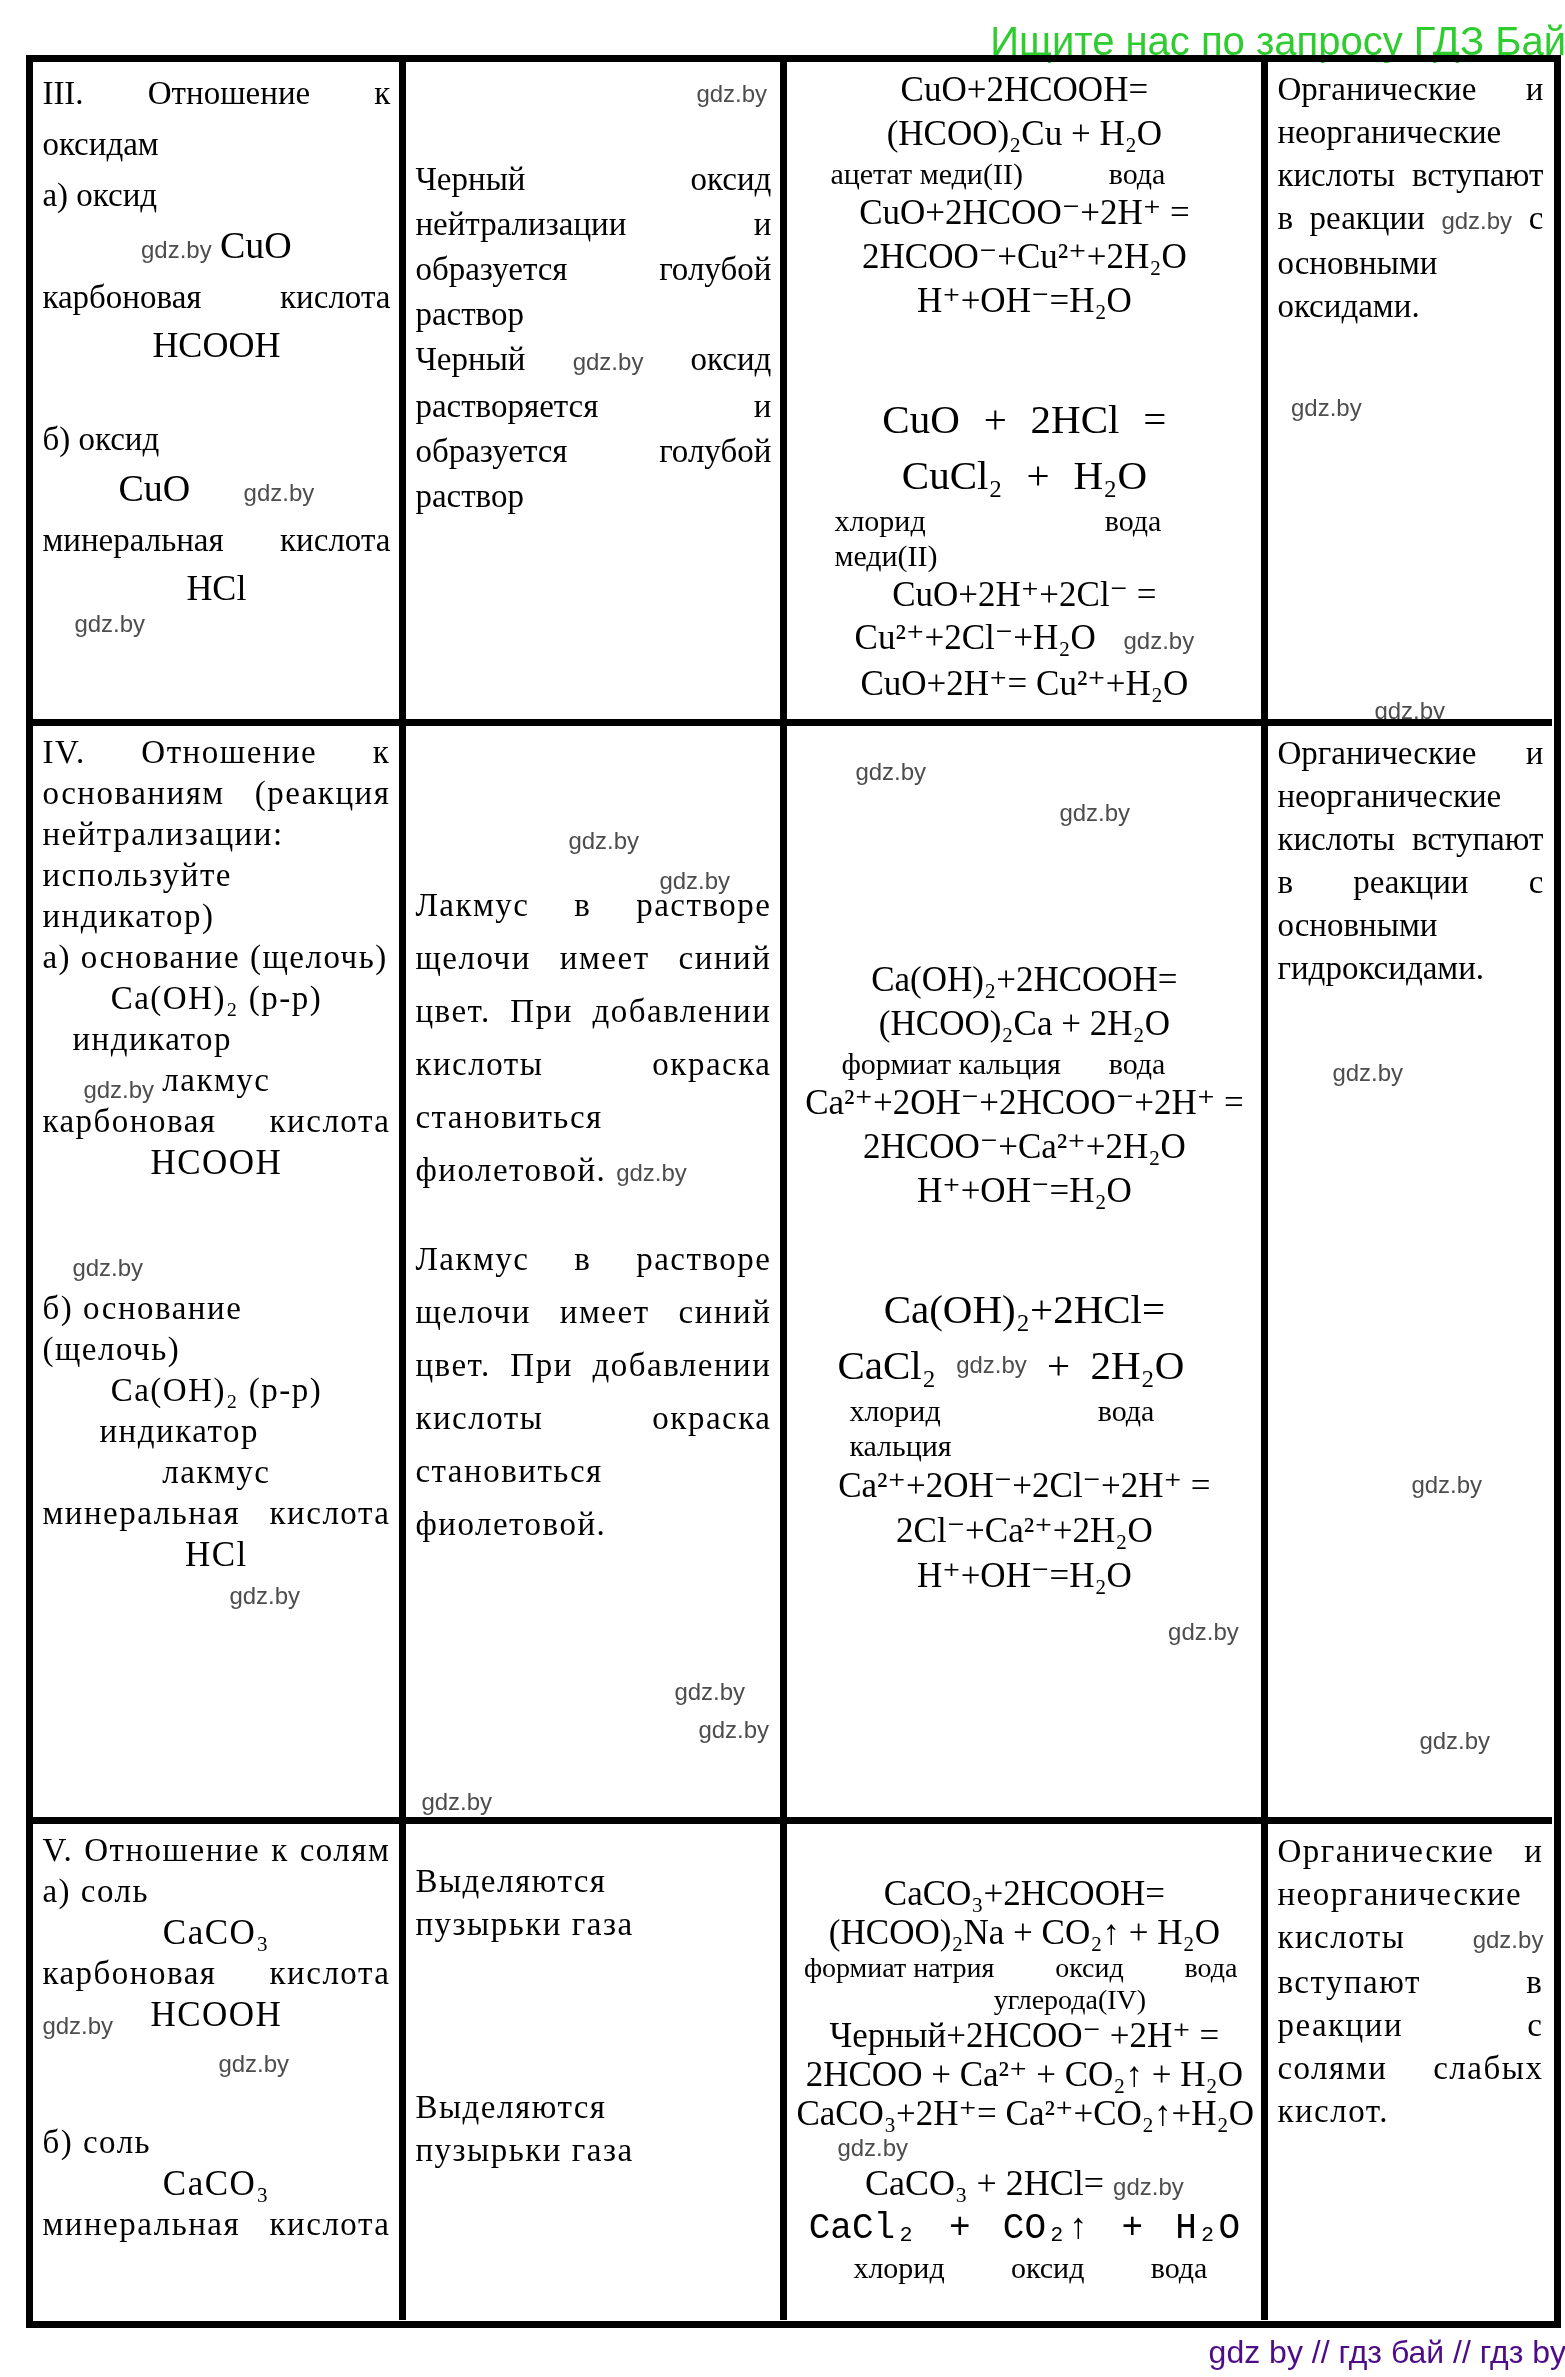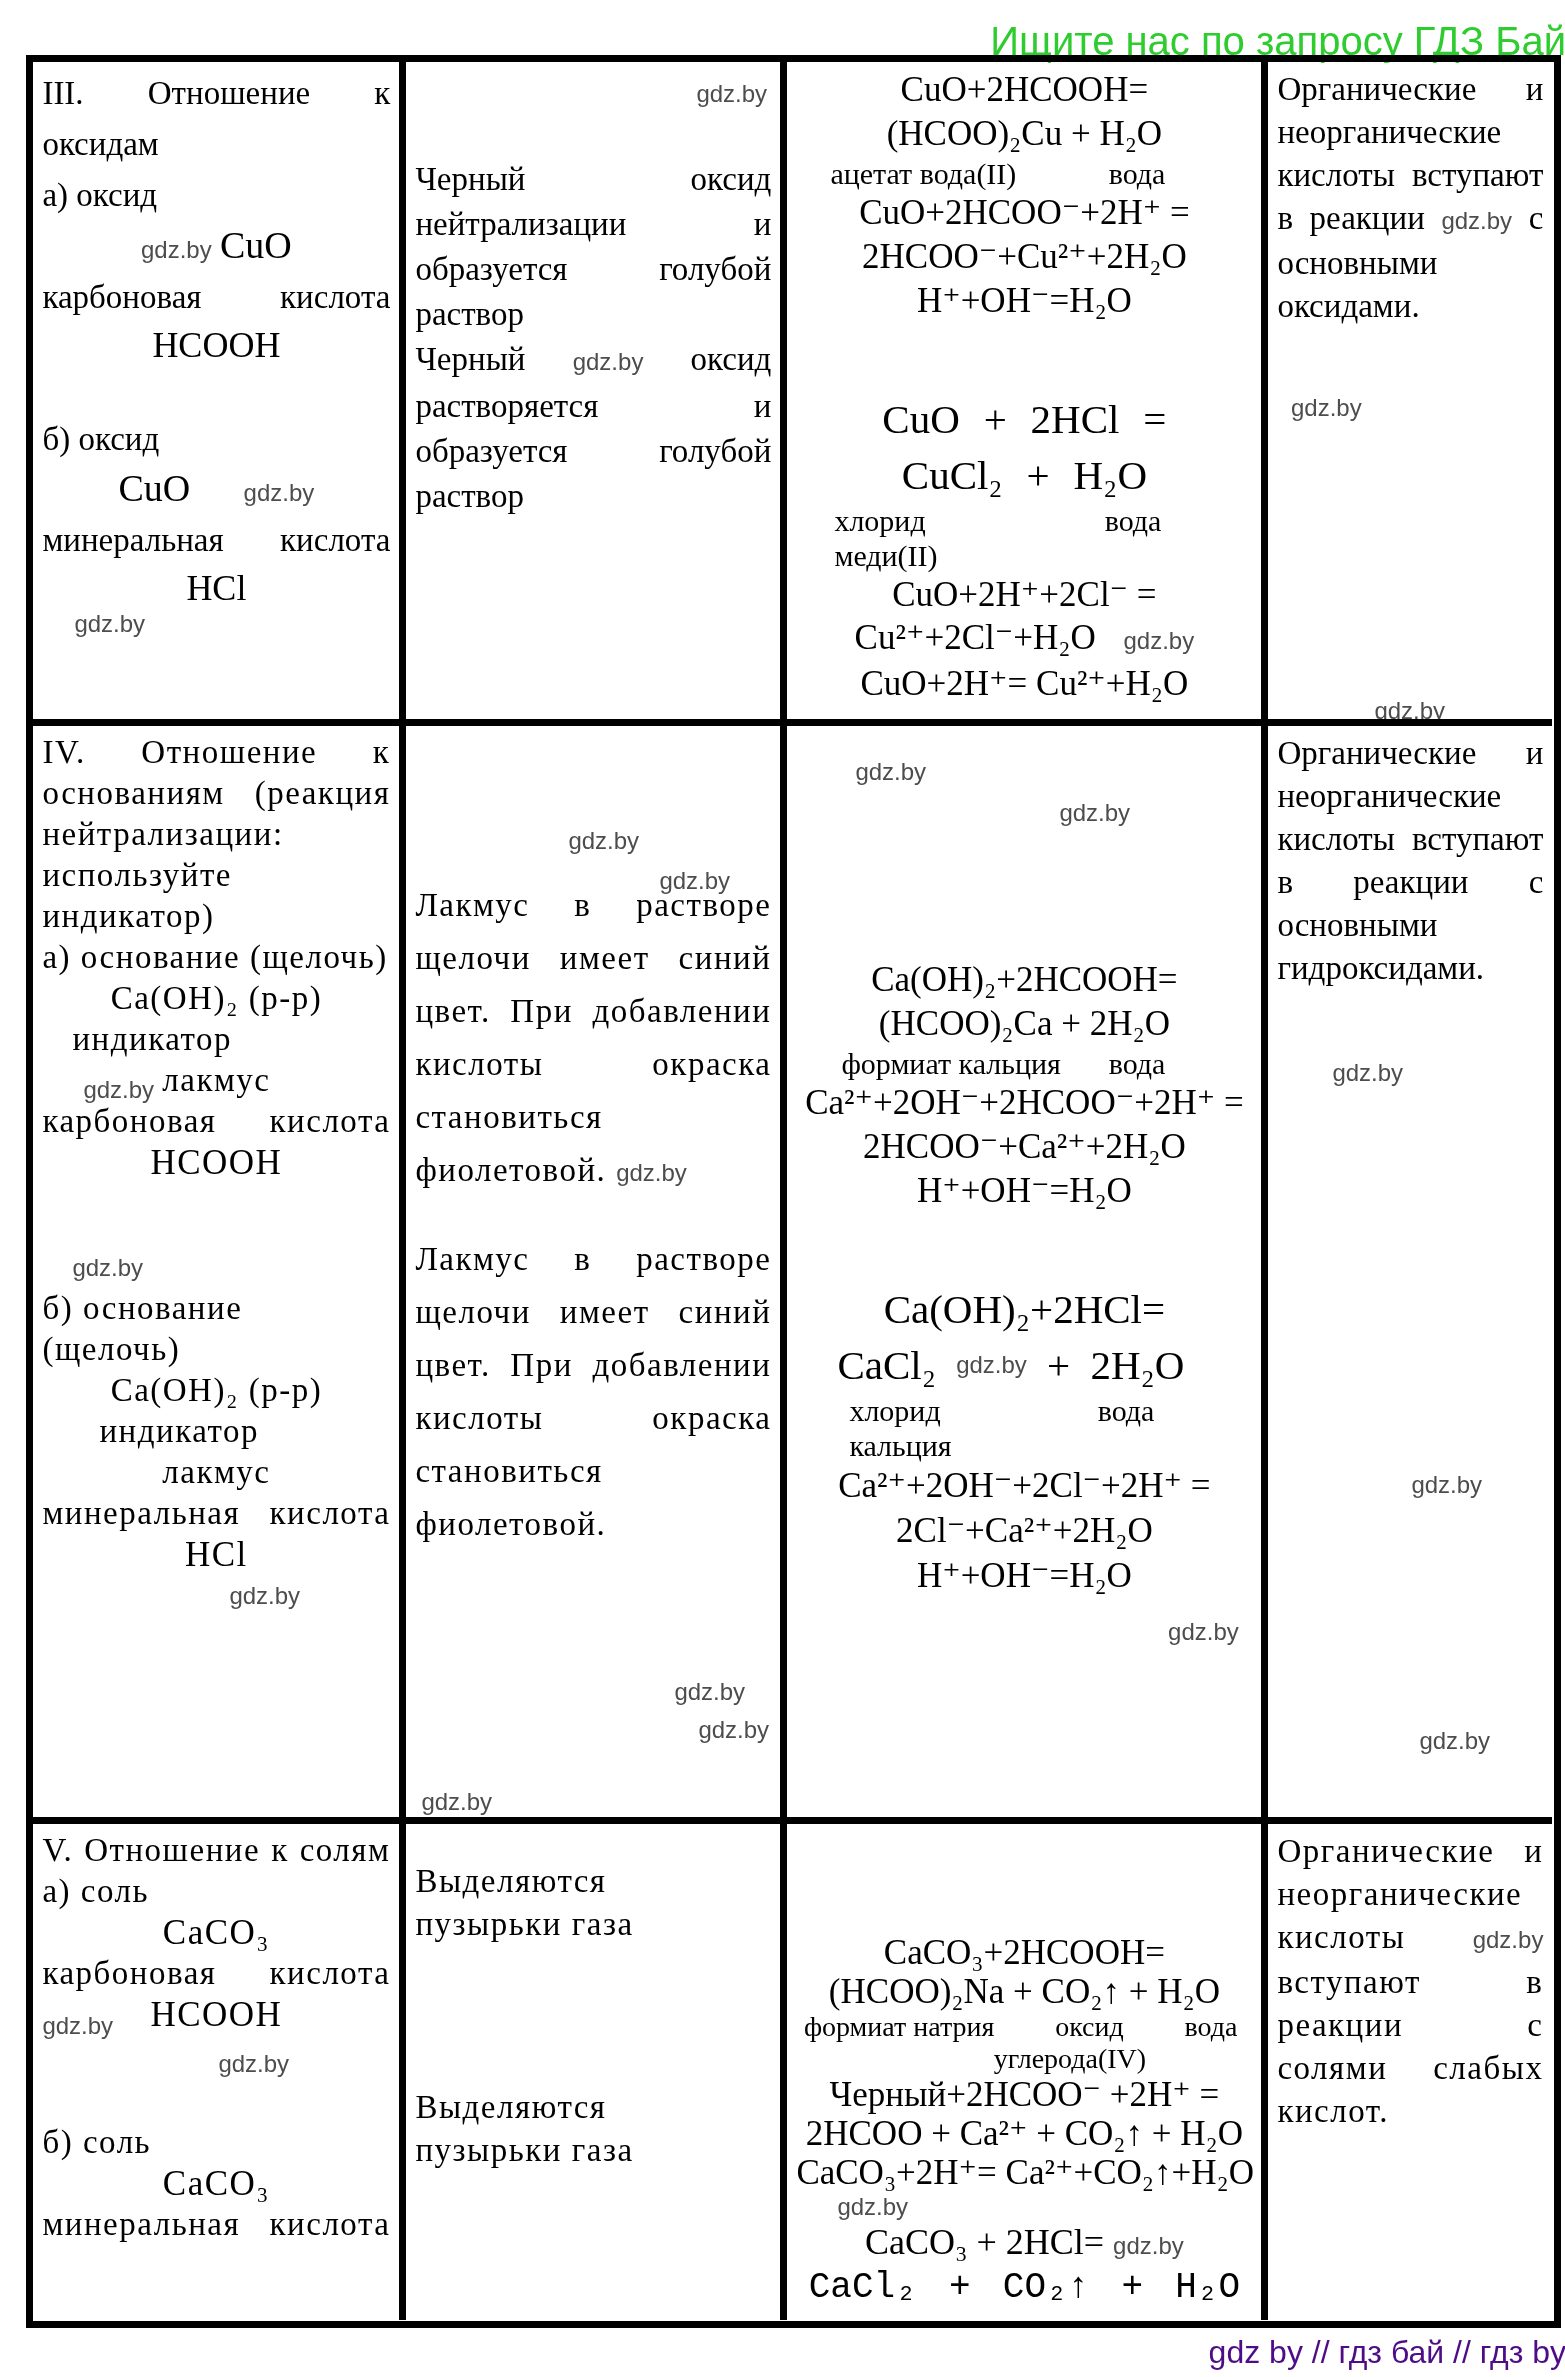--- a/index.html
+++ b/index.html
@@ -69,21 +69,21 @@
         <span>Черный</span>
         <span class="wm">gdz.by</span>
         <span>оксид растворяется и образуется голубой раствор</span>
       </div>
     </div>
 
     <div class="cell r3 c3">
       <div class="eq">CuO+2HCOOH=</div>
       <div class="eq">(HCOO)₂Cu + H₂O</div>
       <div class="lblrow" style="padding:0 87px 0 34px;">
-        <span>ацетат вода(II)</span>
+        <span>ацетат меди(II)</span>
         <span>вода</span>
       </div>
       <div class="eq">CuO+2HCOO⁻+2H⁺ =</div>
       <div class="eq">2HCOO⁻+Cu²⁺+2H₂O</div>
       <div class="eq">H⁺+OH⁻=H₂O</div>
       <div class="eq eq-big gap90">CuO + 2HCl =</div>
       <div class="eq eq-big">CuCl₂ + H₂O</div>
       <div class="lblrow" style="padding:0 91px 0 38px;">
         <span>хлорид</span>
         <span>вода</span>
@@ -199,21 +199,21 @@
         <div class="ln">Выделяются</div>
         <div class="ln">пузырьки газа</div>
       </div>
       <div style="margin-top:140px;">
         <div class="ln">Выделяются</div>
         <div class="ln">пузырьки газа</div>
       </div>
     </div>
 
     <div class="cell r5 c3" style="padding-top:0;">
-      <div class="eq" style="margin-top:109px;line-height:39px;">CaCO₃+2HCOOH=</div>
+      <div class="eq" style="margin-top:50px;line-height:39px;">CaCO₃+2HCOOH=</div>
       <div class="eq" style="line-height:39px;">(HCOO)₂Na + CO₂↑ + H₂O</div>
       <div class="lblrow" style="font-size:28px;line-height:32px;padding:0 15px 0 7.5px;">
         <span>формиат натрия</span>
         <span>оксид</span>
         <span>вода</span>
       </div>
       <div class="lbl" style="font-size:28px;line-height:32px;text-align:center;padding-left:91px;">углерода(IV)</div>
       <div class="eq" style="line-height:39px;">Черный+2HCOO⁻ +2H⁺ =</div>
       <div class="eq" style="line-height:39px;">2HCOO + Ca²⁺ + CO₂↑ + H₂O</div>
       <div class="eq" style="line-height:39px;">CaCO₃+2H⁺= Ca²⁺+CO₂↑+H₂O</div>

